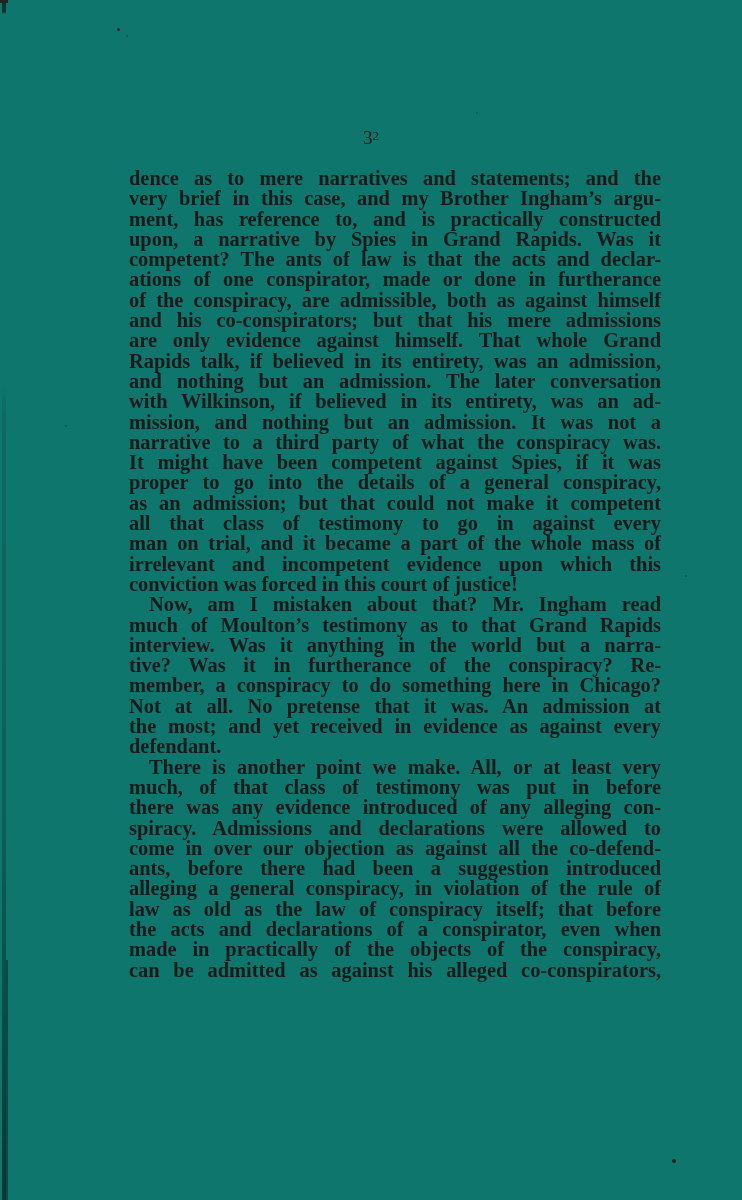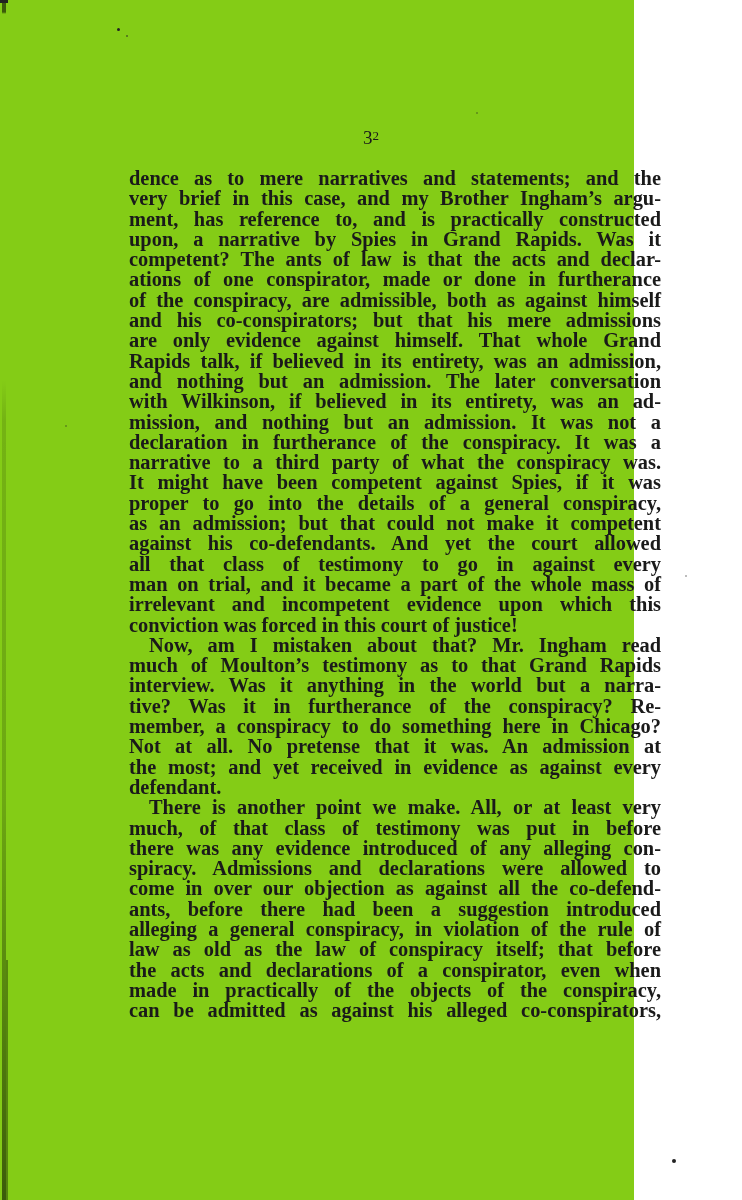--- a/index.html
+++ b/index.html
@@ -11,23 +11,23 @@
       width: 742px;
       height: 1200px;
       position: relative;
       overflow: hidden;
       font-family: "Liberation Serif", "DejaVu Serif", serif;
       color: #1a1a1a;
     }
     .page {
       position: absolute;
       left: 0; top: 0;
-      width: 634px;
+      width: 742px;
       height: 1200px;
-      background: #84cc16;
+      background: #0f766e;
     }
     
     .left-edge {
       position: absolute;
       left: 2px;
       top: 0;
       width: 4px;
       height: 1200px;
       background: linear-gradient(to bottom,
         rgba(0,0,0,0.55) 0px, rgba(0,0,0,0.55) 12px,
@@ -116,26 +116,24 @@
         <span class="line">upon, a narrative by Spies in Grand Rapids. Was it</span>
         <span class="line">competent? The ants of law is that the acts and declar-</span>
         <span class="line">ations of one conspirator, made or done in furtherance</span>
         <span class="line">of the conspiracy, are admissible, both as against himself</span>
         <span class="line">and his co-conspirators; but that his mere admissions</span>
         <span class="line">are only evidence against himself. That whole Grand</span>
         <span class="line">Rapids talk, if believed in its entirety, was an admission,</span>
         <span class="line">and nothing but an admission. The later conversation</span>
         <span class="line">with Wilkinson, if believed in its entirety, was an ad-</span>
         <span class="line">mission, and nothing but an admission. It was not a</span>
-        <span class="line">declaration in furtherance of the conspiracy. It was a</span>
         <span class="line">narrative to a third party of what the conspiracy was.</span>
         <span class="line">It might have been competent against Spies, if it was</span>
         <span class="line">proper to go into the details of a general conspiracy,</span>
         <span class="line">as an admission; but that could not make it competent</span>
-        <span class="line">against his co-defendants. And yet the court allowed</span>
         <span class="line">all that class of testimony to go in against every</span>
         <span class="line">man on trial, and it became a part of the whole mass of</span>
         <span class="line">irrelevant and incompetent evidence upon which this</span>
         <span class="line last">conviction was forced in this court of justice!</span>
       </div>
       <div>
         <span class="line indent">Now, am I mistaken about that? Mr. Ingham read</span>
         <span class="line">much of Moulton’s testimony as to that Grand Rapids</span>
         <span class="line">interview. Was it anything in the world but a narra-</span>
         <span class="line">tive? Was it in furtherance of the conspiracy? Re-</span>

